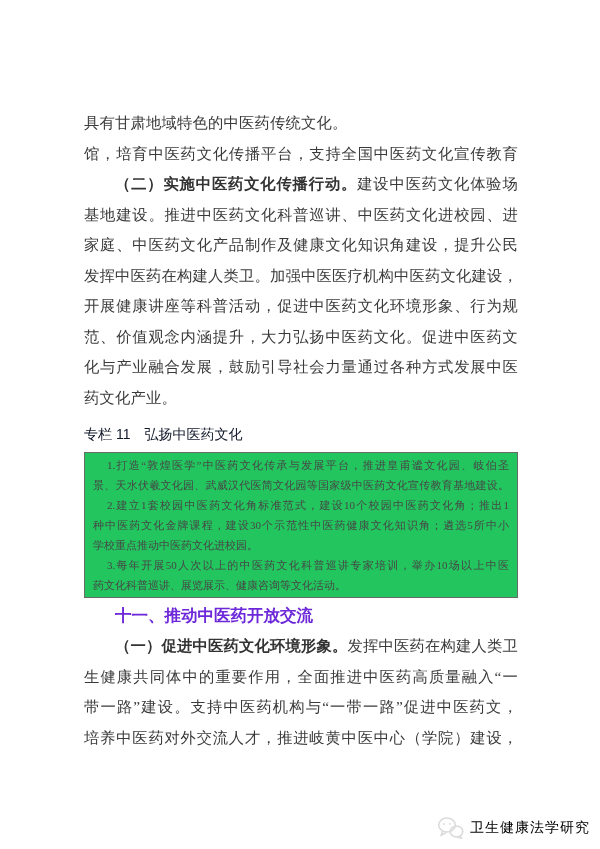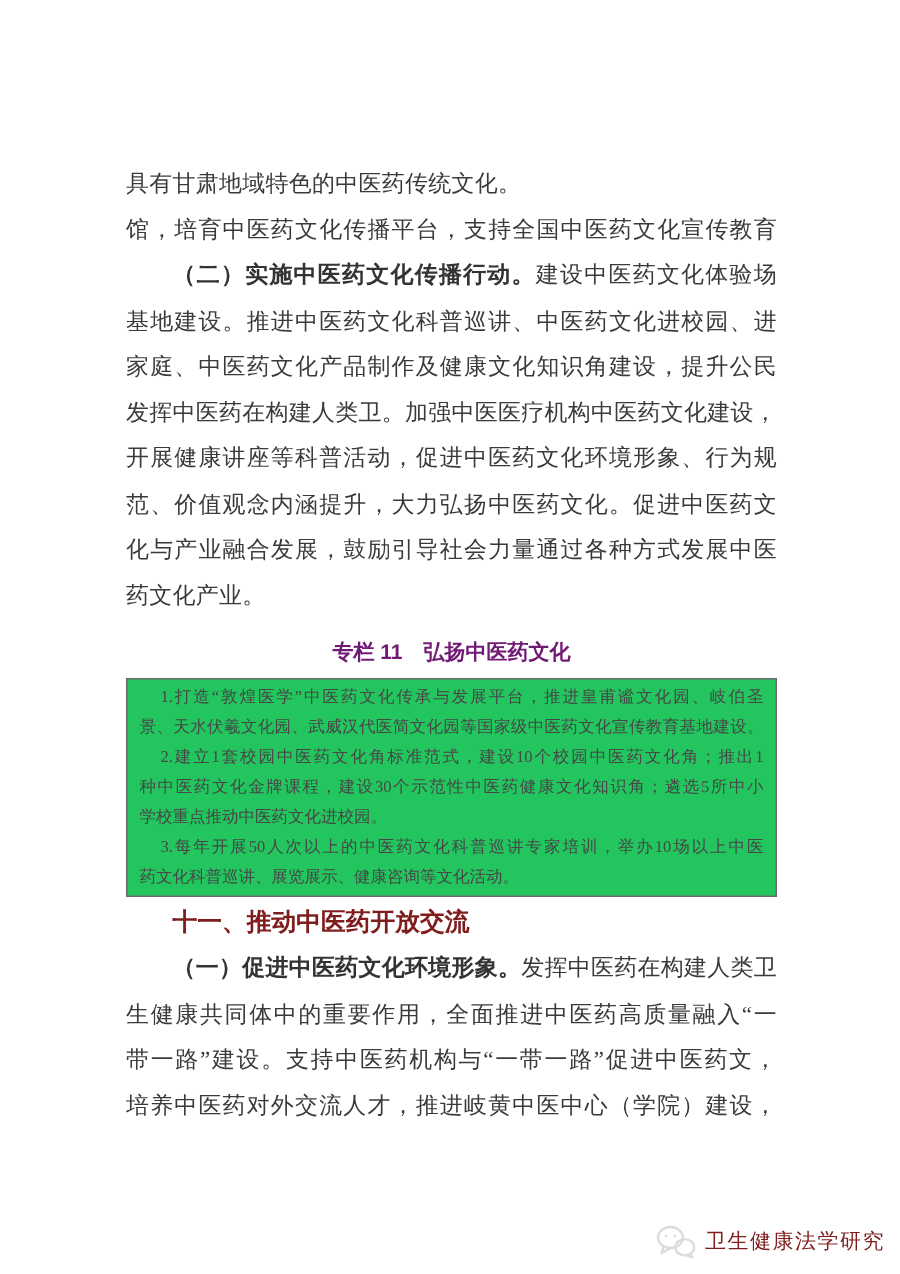--- a/index.html
+++ b/index.html
@@ -26,23 +26,23 @@
   .para .line.fill{
     text-align:justify;
     text-align-last:justify;
   }
   .para .line.indent{ text-indent:31px; }
   .para .line b{ font-weight:bold; color:#333333; }
 
   
   .box-title{
     margin-top:11px;height:20px;line-height:20px;
-    text-align:center;
+    text-align:left;
     font-family:"Liberation Sans","DejaVu Sans",sans-serif;
-    font-weight:bold;font-size:14px;color:#701a75;
+    font-weight:normal;font-size:14px;color:#0f172a;
   }
   
   .box{
     margin-top:8px;
     border:1px solid #6a6a6a;
     padding:2px 8px;
     background:#22c55e;
   }
   .box .line{
     font-size:11px;
@@ -54,33 +54,33 @@
     text-align:justify;
     text-align-last:justify;
   }
   .box .line.indent{ text-indent:14px; }
 
   
   .heading{
     margin:5px 0 0 0;
     font-family:"Liberation Sans","DejaVu Sans",sans-serif;
     font-weight:bold;
-    font-size:16.5px;color:#7f1d1d;
+    font-size:16.5px;color:#6d28d9;
     height:24px;line-height:24px;
     text-indent:31px;
   }
   .para.second{ margin-top:4px; }
 
   
   .watermark{
     position:absolute;top:816px;right:10px;
     display:flex;align-items:center;gap:6px;
     font-family:"Liberation Sans","DejaVu Sans",sans-serif;
     font-size:14px;letter-spacing:1px;
-    color:#7f1d1d;
+    color:#000000;
   }
   .watermark svg{ display:block; }
 </style>
 </head>
 <body>
 
 <div class="page">
   <div class="content">
 
     <div class="para">

